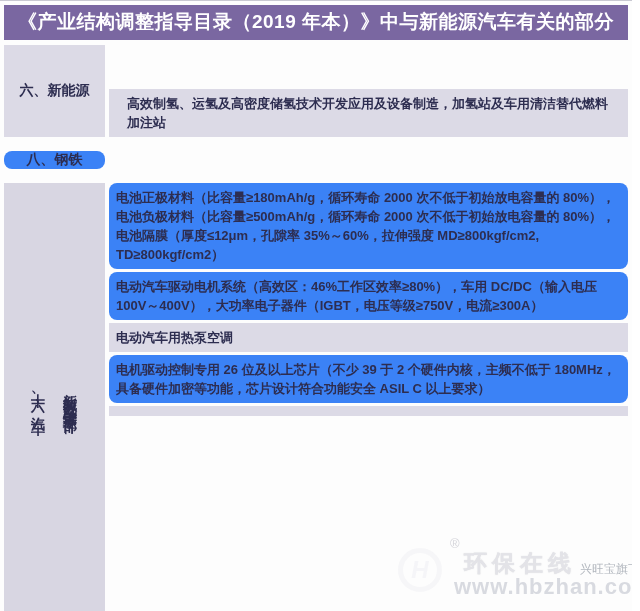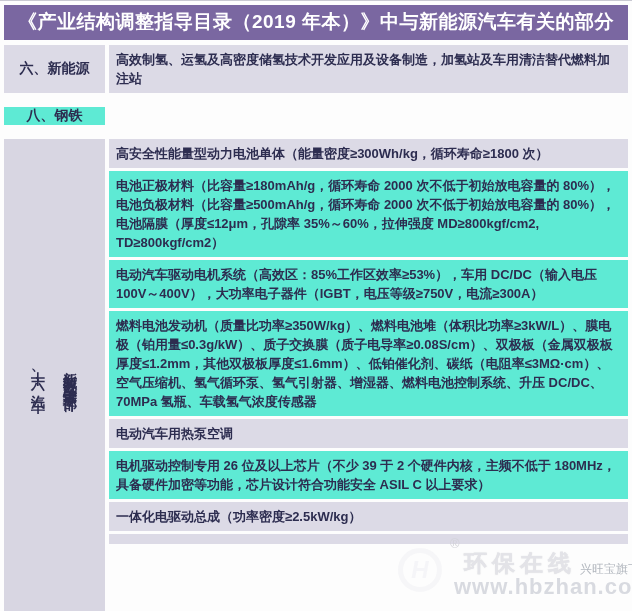--- a/index.html
+++ b/index.html
@@ -40,27 +40,28 @@
   .cell-label {
     flex:0 0 101px;
     display:flex;
     align-items:center;
     justify-content:center;
     font-size:14px;
     color:#2d2d50;
   }
   .cell-content {
     flex:1;
-    padding:5px 7px;
+    padding:5px 18px;
     font-size:13px;
     line-height:19px;
     color:#2d2d50;
+    margin-top:44px;
   }
   .dark  { background:#dcdae6; }
-  .light { background:#5eead4; }
+  .light { background:#3b82f6;border-radius:8px; }
   .sec-label {
     flex:0 0 101px;
     background:#d8d6e2;
     display:flex;
     align-items:center;
     justify-content:center;
     gap:14px;
   }
   .vtext {
     writing-mode:vertical-rl;
@@ -137,27 +138,24 @@
     <div class="row">
       <div class="cell-label light">八、钢铁</div>
     </div>
 
     <div class="row section">
       <div class="sec-label">
         <span class="vtext">十六、汽车</span>
         <span class="vtext">新能源汽车关键零部件</span>
       </div>
       <div class="items">
-        <div class="item dark">高安全性能量型动力电池单体（能量密度≥300Wh/kg，循环寿命≥1800 次）</div>
         <div class="item light">电池正极材料（比容量≥180mAh/g，循环寿命 2000 次不低于初始放电容量的 80%），电池负极材料（比容量≥500mAh/g，循环寿命 2000 次不低于初始放电容量的 80%），电池隔膜（厚度≤12μm，孔隙率 35%～60%，拉伸强度 MD≥800kgf/cm2, TD≥800kgf/cm2）</div>
-        <div class="item light">电动汽车驱动电机系统（高效区：85%工作区效率≥53%），车用 DC/DC（输入电压 100V～400V），大功率电子器件（IGBT，电压等级≥750V，电流≥300A）</div>
-        <div class="item light">燃料电池发动机（质量比功率≥350W/kg）、燃料电池堆（体积比功率≥3kW/L）、膜电极（铂用量≤0.3g/kW）、质子交换膜（质子电导率≥0.08S/cm）、双极板（金属双极板厚度≤1.2mm，其他双极板厚度≤1.6mm）、低铂催化剂、碳纸（电阻率≤3MΩ·cm）、空气压缩机、氢气循环泵、氢气引射器、增湿器、燃料电池控制系统、升压 DC/DC、70MPa 氢瓶、车载氢气浓度传感器</div>
+        <div class="item light">电动汽车驱动电机系统（高效区：46%工作区效率≥80%），车用 DC/DC（输入电压 100V～400V），大功率电子器件（IGBT，电压等级≥750V，电流≥300A）</div>
         <div class="item dark">电动汽车用热泵空调</div>
         <div class="item light">电机驱动控制专用 26 位及以上芯片（不少 39 于 2 个硬件内核，主频不低于 180MHz，具备硬件加密等功能，芯片设计符合功能安全 ASIL C 以上要求）</div>
-        <div class="item dark">一体化电驱动总成（功率密度≥2.5kW/kg）</div>
         <div class="item partial dark"></div>
       </div>
     </div>
 
   </div>
 
   <div class="watermark">
     <div class="wm-logo">H</div>
     <span class="wm-reg">®</span>
     <span class="wm-brand">环保在线</span>

